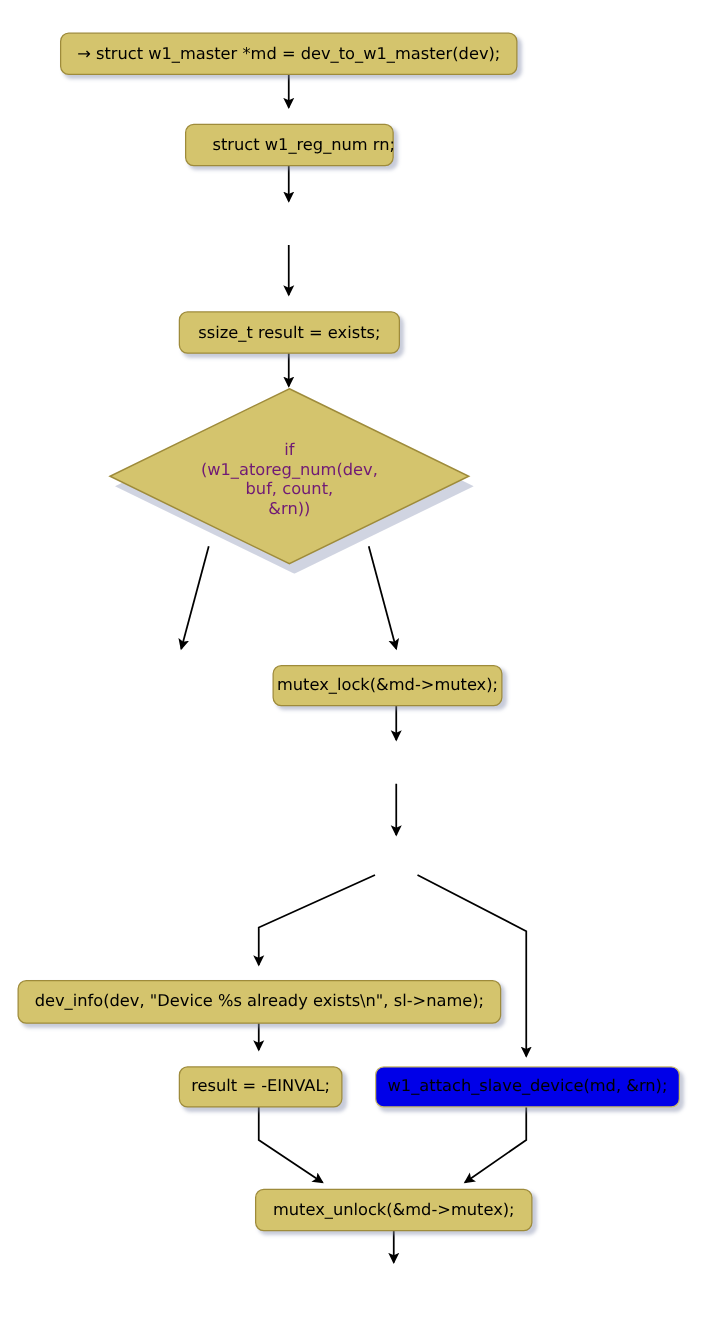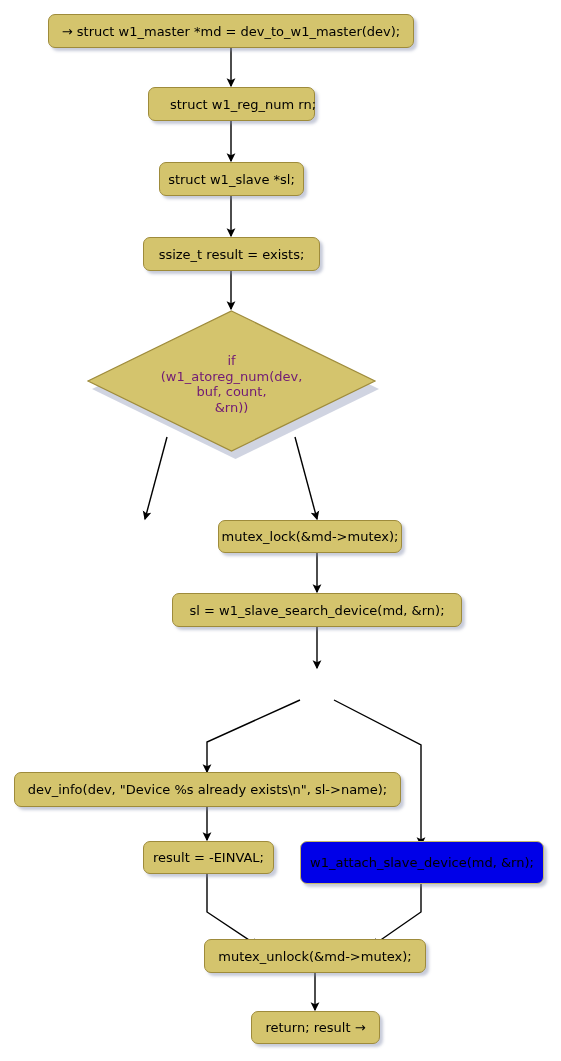--- a/index.html
+++ b/index.html
@@ -36,20 +36,21 @@
     color: #000000;
     white-space: pre;
     z-index: 3;
   }
   .proc {
     border: 1.2px solid #9e8b3b;
     border-radius: 7px;
     background: #d4c46d;
     box-shadow: 3px 3px 3px rgba(130,140,170,0.45);
     padding: 0 9px;
+    margin-top: 12px;
   }
   .proc.highlight {
     background: #0000e8;
     border-color: #c8b96a;
   }
   .diamond-wrap {
     position: absolute;
     z-index: 3;
   }
   .diamond-shape {
@@ -105,23 +106,20 @@
   </svg>
 
   <div class="node proc" style="left:48px; top:14px; width:366px; height:34px;">
     <span>→ struct w1_master *md = dev_to_w1_master(dev);</span>
   </div>
 
   <div class="node proc" style="left:148px; top:87px; width:167px; height:34px;padding-left:32px;">
     <span>struct w1_reg_num rn;</span>
   </div>
 
-  <div class="node proc" style="left:159px; top:162px; width:145px; height:34px;">
-    <span>struct w1_slave *sl;</span>
-  </div>
 
   <div class="node proc" style="left:143px; top:237px; width:177px; height:34px;">
     <span>ssize_t result = exists;</span>
   </div>
 
   <div class="diamond-wrap" style="left:84px; top:309px; width:295px; height:150px;">
     <svg class="diamond-shape" viewBox="0 0 295 150" preserveAspectRatio="none">
       <polygon points="147.5,6 291,76 147.5,146 4,76" fill="#aab0c8" opacity="0.55" transform="translate(4,4)"></polygon>
       <polygon points="147.5,2 291,72 147.5,142 4,72" fill="#d4c46d" stroke="#9e8b3b" stroke-width="1.2"></polygon>
     </svg>
@@ -129,38 +127,32 @@
 (w1_atoreg_num(dev,
 buf, count,
 &amp;rn))</div>
   </div>
 
 
   <div class="node proc" style="left:218px; top:520px; width:184px; height:33px;">
     <span>mutex_lock(&amp;md-&gt;mutex);</span>
   </div>
 
-  <div class="node proc" style="left:172px; top:593px; width:290px; height:34px;">
-    <span>sl = w1_slave_search_device(md, &amp;rn);</span>
-  </div>
 
 
   <div class="node proc" style="left:14px; top:772px; width:387px; height:35px;">
     <span>dev_info(dev, "Device %s already exists\n", sl-&gt;name);</span>
   </div>
 
   <div class="node proc" style="left:143px; top:841px; width:131px; height:33px;">
     <span>result = -EINVAL;</span>
   </div>
 
-  <div class="node proc highlight" style="left:300px; top:841px; width:244px; height:43px;">
+  <div class="node proc highlight" style="left:300px; top:841px; width:244px; height:33px;">
     <span>w1_attach_slave_device(md, &amp;rn);</span>
   </div>
 
   <div class="node proc" style="left:204px; top:939px; width:222px; height:34px;">
     <span>mutex_unlock(&amp;md-&gt;mutex);</span>
   </div>
 
-  <div class="node proc" style="left:251px; top:1011px; width:129px; height:33px;">
-    <span>return; result →</span>
-  </div>
 
 </div>
 
 </body></html>

